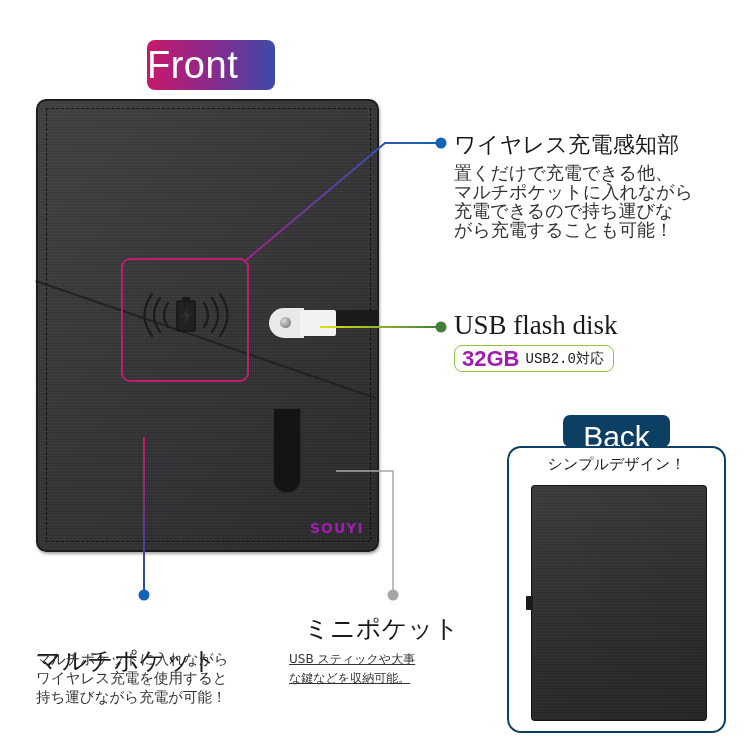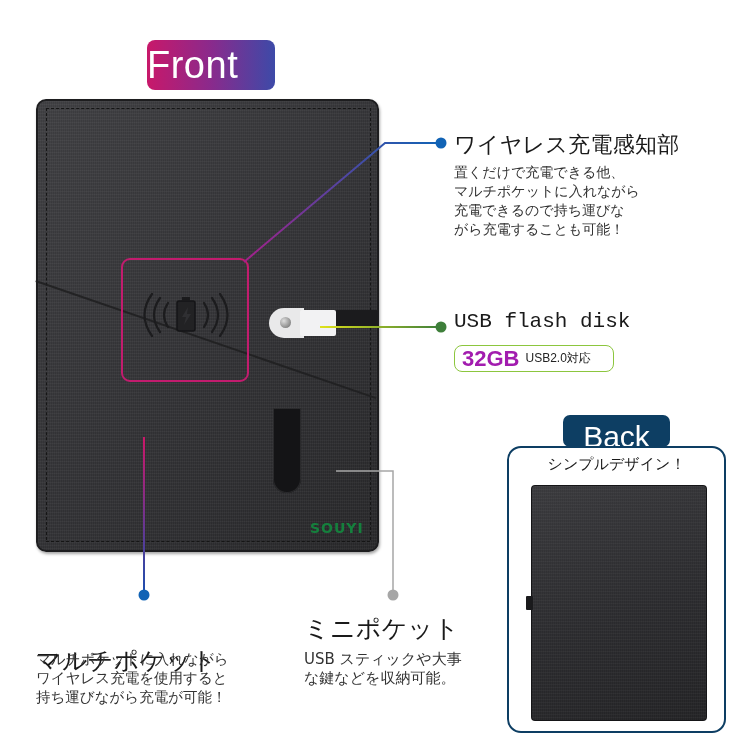--- a/index.html
+++ b/index.html
@@ -16,36 +16,36 @@
       repeating-linear-gradient(0deg,rgba(255,255,255,0.035) 0 1px,transparent 1px 3px),
       repeating-linear-gradient(90deg,rgba(255,255,255,0.03) 0 1px,transparent 1px 2px),
       linear-gradient(135deg,#3d3d40,#2f2f32 60%,#262628);
     box-shadow:inset 0 0 0 2px #1d1d1f, 1px 2px 3px rgba(0,0,0,0.35);}
   .stitch-left{left:46px;top:108px;width:0;height:432px;border-left:1px dashed #151515;}
   .stitch-top{left:46px;top:108px;width:320px;height:0;border-top:1px dashed #151515;}
   .stitch-right{left:370px;top:108px;height:432px;border-left:1px dashed #151515;}
   .stitch-bottom{left:46px;top:541px;width:324px;border-top:1px dashed #151515;}
   .pocket-line{left:36px;top:280px;width:360px;height:2px;background:#1e1e20;transform-origin:0 0;transform:rotate(19deg);opacity:0.85;}
   .mini-strap{left:273px;top:408px;width:28px;height:85px;border-radius:0 0 14px 14px;background:#141416;box-shadow:inset 0 0 0 1px #2a2a2c;}
-  .brand-logo{left:310px;top:520px;font-family:"DejaVu Sans",sans-serif;font-weight:bold;font-size:14px;color:#15803d;letter-spacing:1px;}
+  .brand-logo{left:310px;top:520px;font-family:"DejaVu Sans",sans-serif;font-weight:bold;font-size:14px;color:#a21caf;letter-spacing:1px;}
   .wireless-box{left:121px;top:258px;width:124px;height:120px;border:2px solid #c21c6e;border-radius:9px;}
   .wireless-icon{left:138px;top:293px;width:96px;height:44px;}
   .usb-strap{left:300px;top:310px;width:78px;height:16px;background:#1b1b1d;border-radius:2px;}
   .usb-head{left:269px;top:308px;width:35px;height:30px;background:#e9e9ea;border-radius:15px 0 0 15px;}
   .usb-body{left:300px;top:310px;width:36px;height:26px;background:#f2f2f3;border-radius:2px;}
   .usb-rivet{left:280px;top:317px;width:11px;height:11px;border-radius:50%;background:radial-gradient(circle at 35% 35%,#ddd,#666);}
   
   .svg-lines{left:0;top:0;width:750px;height:750px;pointer-events:none;}
   
   .title{font-family:"DejaVu Sans",sans-serif;font-size:22px;color:#1a1a1a;white-space:nowrap;letter-spacing:0.3px;}
-  .desc{font-family:"DejaVu Sans",sans-serif;font-size:14px;line-height:19px;color:#333;white-space:pre-line;}
-  .usb-title{left:454px;top:310px;font-family:Liberation Mono, monospace;font-size:21px;color:#1a1a1a;white-space:nowrap;}
+  .desc{font-family:"DejaVu Sans",sans-serif;font-size:18px;line-height:19px;color:#333;white-space:pre-line;}
+  .usb-title{left:454px;top:310px;font-family:Liberation Serif, serif;font-size:27px;color:#1a1a1a;white-space:nowrap;}
   .cap-box{left:454px;top:345px;width:160px;height:27px;border:1.5px solid #8cc63e;border-radius:8px;box-sizing:border-box;display:flex;align-items:center;padding-left:7px;gap:6px;}
   .cap-main{font-family:"Liberation Sans",sans-serif;font-weight:bold;font-size:22px;color:#a21caf;}
-  .cap-sub{font-family:Liberation Sans, sans-serif;font-size:12px;color:#222;}
+  .cap-sub{font-family:Liberation Mono, monospace;font-size:14px;color:#222;}
   
   .back-frame{left:507px;top:446px;width:219px;height:287px;border:2px solid #0d3e63;border-radius:14px;box-sizing:border-box;}
   .back-caption{left:507px;top:455px;width:219px;text-align:center;font-size:15px;color:#1a1a1a;}
   .nb-back{left:531px;top:485px;width:176px;height:236px;border-radius:4px;
     background:
       repeating-linear-gradient(0deg,rgba(255,255,255,0.03) 0 1px,transparent 1px 3px),
       repeating-linear-gradient(90deg,rgba(255,255,255,0.025) 0 1px,transparent 1px 2px),
       linear-gradient(160deg,#39393c,#2a2a2d 55%,#222224);
     box-shadow:inset 0 0 0 1px #151517;}
   .back-tab{left:526px;top:596px;width:7px;height:14px;background:#1a1a1c;border-radius:1px;}
@@ -120,20 +120,20 @@
   <span class="cap-main">32GB</span>
   <span class="cap-sub">USB2.0対応</span>
 </div>
 
 <div class="abs title" style="left:36px;top:644px;font-size:25px;text-align:center;">マルチポケット</div>
 <div class="abs desc" style="left:36px;top:650px;font-size:14.5px;">マルチポケットに入れながら
 ワイヤレス充電を使用すると
 持ち運びながら充電が可能！</div>
 
 <div class="abs title" style="left:304px;top:612px;font-size:25px;">ミニポケット</div>
-<div class="abs desc" style="left:304px;top:650px;font-size:15px;">USB スティックや大事
+<div class="abs desc" style="left:289px;top:650px;font-size:12px;text-decoration:underline;">USB スティックや大事
 な鍵などを収納可能。</div>
 
 <div class="abs back-badge">Back</div>
 <div class="abs back-frame"></div>
 <div class="abs back-caption">シンプルデザイン！</div>
 <div class="abs nb-back"></div>
 <div class="abs back-tab"></div>
 
 </body></html>

